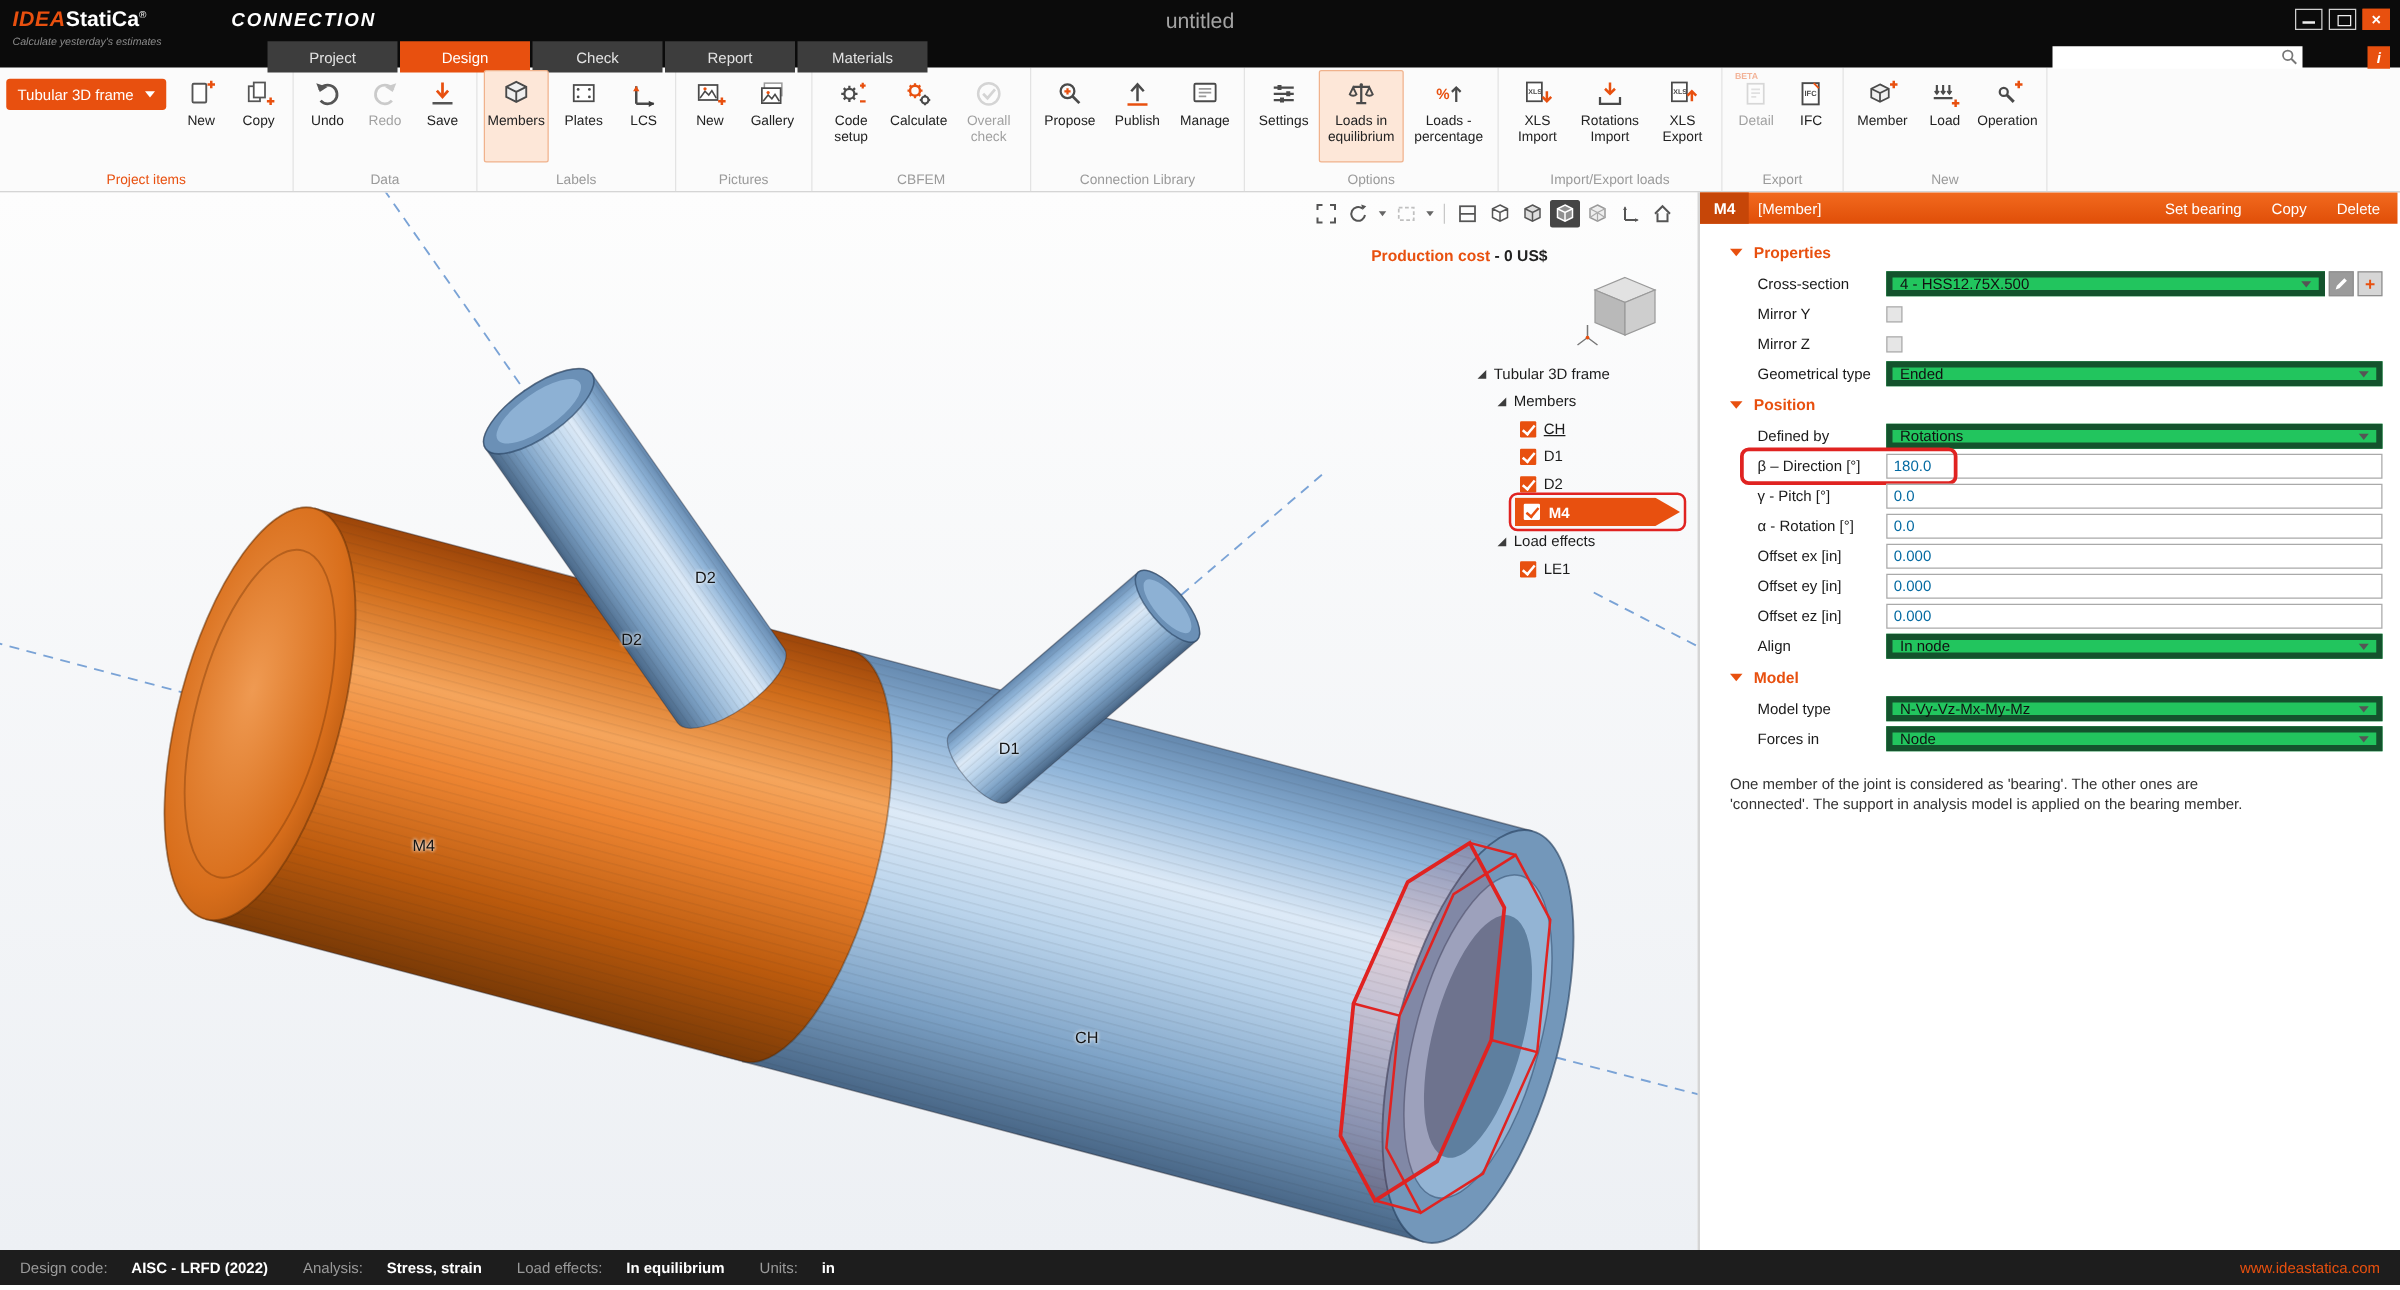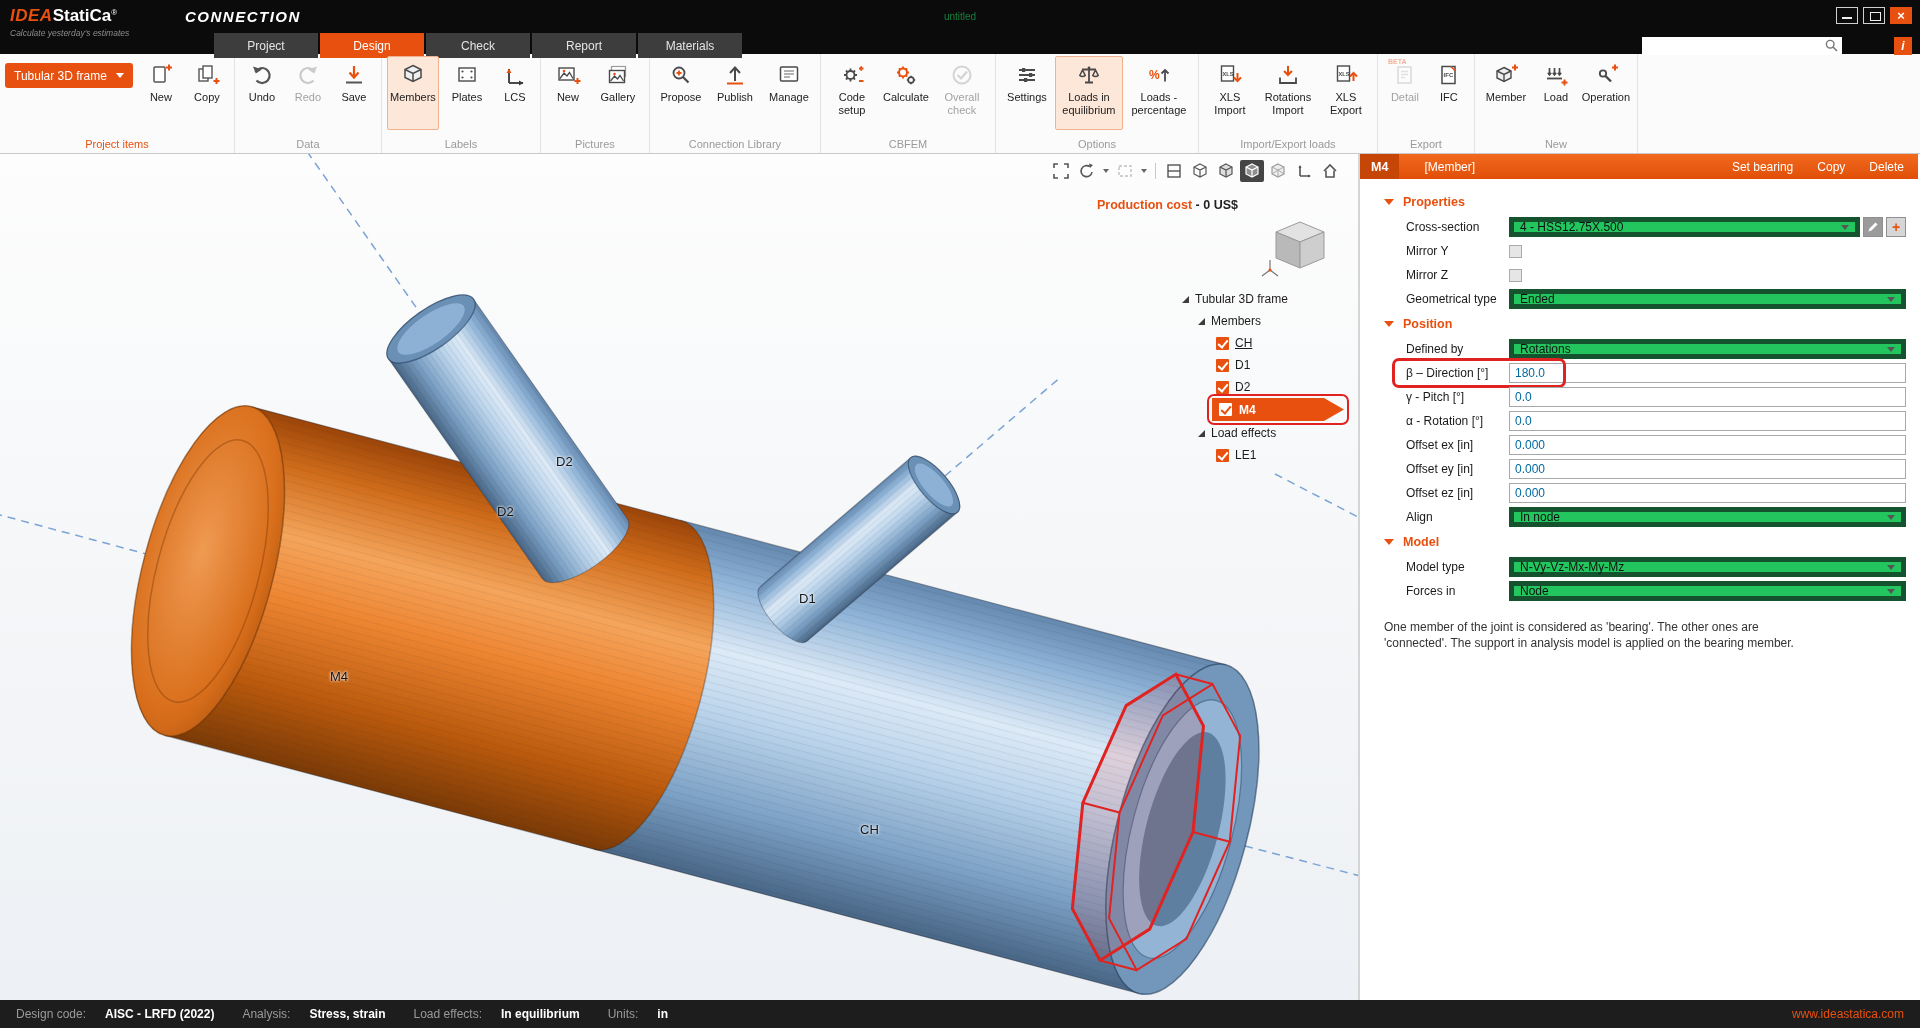--- a/index.html
+++ b/index.html
@@ -9,21 +9,21 @@
 
 .topbar{height:54px;background:#0b0b0b;position:relative}
 .logo{position:absolute;left:10px;top:6px;width:175px}
 .logo .l1{white-space:nowrap}
 .logo .idea{color:#E8500F;font-weight:bold;font-style:italic;font-size:17px;letter-spacing:.5px}
 .logo .statica{color:#fff;font-weight:bold;font-size:17px}
 .logo .reg{color:#fff;font-size:8px;vertical-align:super}
 .logo .tag{color:#8d8d8d;font-size:8.5px;font-style:italic;margin-top:2px}
 .row1{height:33px;display:flex;align-items:center;padding-left:185px;position:relative}
 .appname{color:#fff;font-weight:bold;font-style:italic;font-size:15px;letter-spacing:1.5px}
-.doctitle{position:absolute;left:50%;transform:translateX(-50%);color:#15803d;font-size:10px}
+.doctitle{position:absolute;left:50%;transform:translateX(-50%);color:#a3a3a3;font-size:17px}
 .winbtns{position:absolute;right:8px;top:7px;display:flex;gap:5px}
 .winbtn{width:22px;height:17px;border:1px solid #cfcfcf;background:transparent;position:relative;cursor:default}
 .winbtn.min::after{content:"";position:absolute;left:5px;bottom:4px;width:10px;border-bottom:2px solid #eee}
 .winbtn.max::after{content:"";position:absolute;left:6px;top:4px;width:9px;height:7px;border:1.5px solid #eee}
 .winbtn.close{background:#E8500F;border-color:#E8500F;color:#fff;font-size:13px;font-weight:bold;line-height:14px;text-align:center}
 .row2{height:25px;display:flex;align-items:stretch}
 .tabs{display:flex;margin-left:214px;gap:2px}
 .tab{width:104px;background:#3d3d3d;color:#e3e3e3;font-size:12px;display:flex;align-items:center;justify-content:center;cursor:default}
 .tab.active{background:#E8500F;color:#fff}
 .searchwrap{margin-left:auto;margin-right:52px;align-self:center;width:200px;height:18px;background:#fff;display:flex;align-items:center;padding:0 4px;gap:4px}
@@ -71,21 +71,21 @@
 .u{text-decoration:underline}
 .m4row{height:24px;position:relative;margin-left:30px}
 .m4banner{position:absolute;left:0;top:0;width:132px;height:23px;background:#E8500F;color:#fff;font-weight:bold;display:flex;align-items:center;gap:7px;padding-left:7px;clip-path:polygon(0 0,112px 0,132px 11.5px,112px 23px,0 23px)}
 .m4annot{position:absolute;left:-5px;top:-4px;width:142px;height:31px;border:2.5px solid #E02321;border-radius:7px;pointer-events:none}
 .mlabel{position:absolute;font-size:13px;color:#151515;text-shadow:0 0 3px rgba(255,255,255,.85),0 0 3px rgba(255,255,255,.85)}
 
 
 .panel{width:558px;background:#fff;display:flex;flex-direction:column}
 .phead{height:25px;background:linear-gradient(180deg,#f26a1e,#e04e08);display:flex;align-items:center;color:#fff;flex:none}
 .phead .pcode{background:#c64608;height:100%;display:flex;align-items:center;padding:0 11px;font-weight:bold;font-size:12.5px}
-.phead .ptype{margin-left:25px;font-size:12px}
+.phead .ptype{margin-left:7px;font-size:12px}
 .phead .pacts{margin-left:auto;display:flex;gap:24px;padding-right:14px;font-size:12px}
 .phead .pact{cursor:default}
 .pbody{padding-top:10px;padding-right:12px;position:relative}
 .psec{display:flex;align-items:center;gap:9px;height:26px;padding-left:24px;color:#E8500F;font-weight:bold;font-size:12.5px}
 .tri{width:0;height:0;border-left:5px solid transparent;border-right:5px solid transparent;border-top:6px solid #E8500F}
 .prow{display:flex;align-items:center;height:24px;padding-left:46px;position:relative}
 .plabel{width:103px;font-size:12px;color:#1a1a1a;flex:none}
 .pfield{flex:1;display:flex;align-items:center;gap:3px}
 .dd{flex:1;height:20px;border:5px solid #14532d;background:#22c55e;display:flex;align-items:center;padding:0 6px;font-size:12px;color:#111}
 .dd .chev{margin-left:auto;width:0;height:0;border-left:4px solid transparent;border-right:4px solid transparent;border-top:5px solid #555}
@@ -268,55 +268,20 @@
       </div>
     </div>
     <div class="rlabel">Pictures</div>
   </div>
 
   <div class="rgroup">
     <div class="rbtns">
       <div class="rbtn">
         <div class="ric">
             <svg width="26" height="26" viewBox="0 0 26 26">
-              <circle cx="11" cy="11" r="5.5" fill="none" stroke="#4a4a4a" stroke-width="1.8"></circle>
-              <path d="M15 15 L20.5 20.5" stroke="#4a4a4a" stroke-width="2.2"></path>
-              <path d="M11 8.5 v5 M8.5 11 h5" stroke="#E8500F" stroke-width="1.8"></path>
-            </svg>
-          </div>
-        <div class="rtext">Propose</div>
-      </div>
-      <div class="rbtn">
-        <div class="ric">
-            <svg width="26" height="26" viewBox="0 0 26 26">
-              <path d="M13 19 V6" stroke="#4a4a4a" stroke-width="2"></path>
-              <path d="M8 11 L13 5.5 L18 11" fill="none" stroke="#4a4a4a" stroke-width="2"></path>
-              <path d="M5 21.5 h16" stroke="#E8500F" stroke-width="2"></path>
-            </svg>
-          </div>
-        <div class="rtext">Publish</div>
-      </div>
-      <div class="rbtn">
-        <div class="ric">
-            <svg width="26" height="26" viewBox="0 0 26 26">
-              <rect x="4.5" y="5" width="17" height="14" rx="1" fill="#fff" stroke="#4a4a4a" stroke-width="1.5"></rect>
-              <path d="M8 9 h10 M8 12 h10 M8 15 h6" stroke="#9a9a9a" stroke-width="1.4"></path>
-            </svg>
-          </div>
-        <div class="rtext">Manage</div>
-      </div>
-    </div>
-    <div class="rlabel">Connection Library</div>
-  </div>
-
-  <div class="rgroup">
-    <div class="rbtns">
-      <div class="rbtn">
-        <div class="ric">
-            <svg width="26" height="26" viewBox="0 0 26 26">
               <circle cx="11.5" cy="13" r="4" fill="none" stroke="#4a4a4a" stroke-width="1.8"></circle>
               <path d="M11.5 6.5 v2.3 M11.5 17.2 v2.3 M5 13 h2.3 M15.7 13 h2.3 M7 8.5 l1.6 1.6 M14.4 15.9 l1.6 1.6 M16 8.5 L14.4 10.1 M8.6 15.9 L7 17.5" stroke="#4a4a4a" stroke-width="1.8"></path>
               <path d="M20 6.5 h4.5 M22.2 4.2 v4.5 M20 19 h4.5" stroke="#E8500F" stroke-width="1.8"></path>
             </svg>
           </div>
         <div class="rtext">Code setup</div>
       </div>
       <div class="rbtn">
         <div class="ric">
             <svg width="26" height="26" viewBox="0 0 26 26">
@@ -332,20 +297,55 @@
         <div class="ric">
             <svg width="26" height="26" viewBox="0 0 26 26">
               <circle cx="13" cy="13" r="8.5" fill="none" stroke="#9f9f9f" stroke-width="2"></circle>
               <path d="M8.5 13 L12 16.5 L18 9.5" fill="none" stroke="#9f9f9f" stroke-width="2.2"></path>
             </svg>
           </div>
         <div class="rtext">Overall check</div>
       </div>
     </div>
     <div class="rlabel">CBFEM</div>
+  </div>
+
+  <div class="rgroup">
+    <div class="rbtns">
+      <div class="rbtn">
+        <div class="ric">
+            <svg width="26" height="26" viewBox="0 0 26 26">
+              <circle cx="11" cy="11" r="5.5" fill="none" stroke="#4a4a4a" stroke-width="1.8"></circle>
+              <path d="M15 15 L20.5 20.5" stroke="#4a4a4a" stroke-width="2.2"></path>
+              <path d="M11 8.5 v5 M8.5 11 h5" stroke="#E8500F" stroke-width="1.8"></path>
+            </svg>
+          </div>
+        <div class="rtext">Propose</div>
+      </div>
+      <div class="rbtn">
+        <div class="ric">
+            <svg width="26" height="26" viewBox="0 0 26 26">
+              <path d="M13 19 V6" stroke="#4a4a4a" stroke-width="2"></path>
+              <path d="M8 11 L13 5.5 L18 11" fill="none" stroke="#4a4a4a" stroke-width="2"></path>
+              <path d="M5 21.5 h16" stroke="#E8500F" stroke-width="2"></path>
+            </svg>
+          </div>
+        <div class="rtext">Publish</div>
+      </div>
+      <div class="rbtn">
+        <div class="ric">
+            <svg width="26" height="26" viewBox="0 0 26 26">
+              <rect x="4.5" y="5" width="17" height="14" rx="1" fill="#fff" stroke="#4a4a4a" stroke-width="1.5"></rect>
+              <path d="M8 9 h10 M8 12 h10 M8 15 h6" stroke="#9a9a9a" stroke-width="1.4"></path>
+            </svg>
+          </div>
+        <div class="rtext">Manage</div>
+      </div>
+    </div>
+    <div class="rlabel">Connection Library</div>
   </div>
 
   <div class="rgroup">
     <div class="rbtns">
       <div class="rbtn">
         <div class="ric">
             <svg width="26" height="26" viewBox="0 0 26 26">
               <path d="M5 8 h16 M5 13 h16 M5 18 h16" stroke="#4a4a4a" stroke-width="1.8"></path>
               <rect x="8" y="6" width="3.2" height="4" fill="#4a4a4a"></rect>
               <rect x="15" y="11" width="3.2" height="4" fill="#4a4a4a"></rect>

